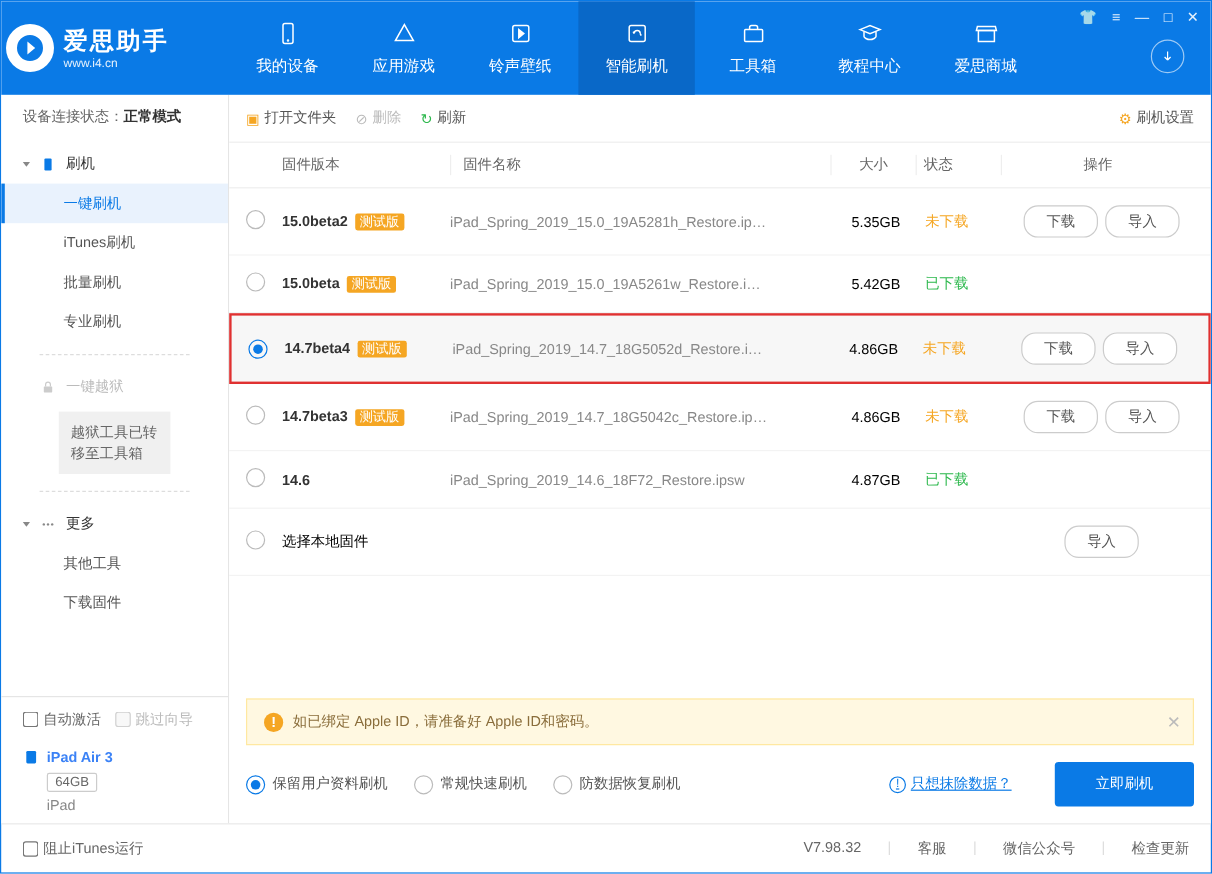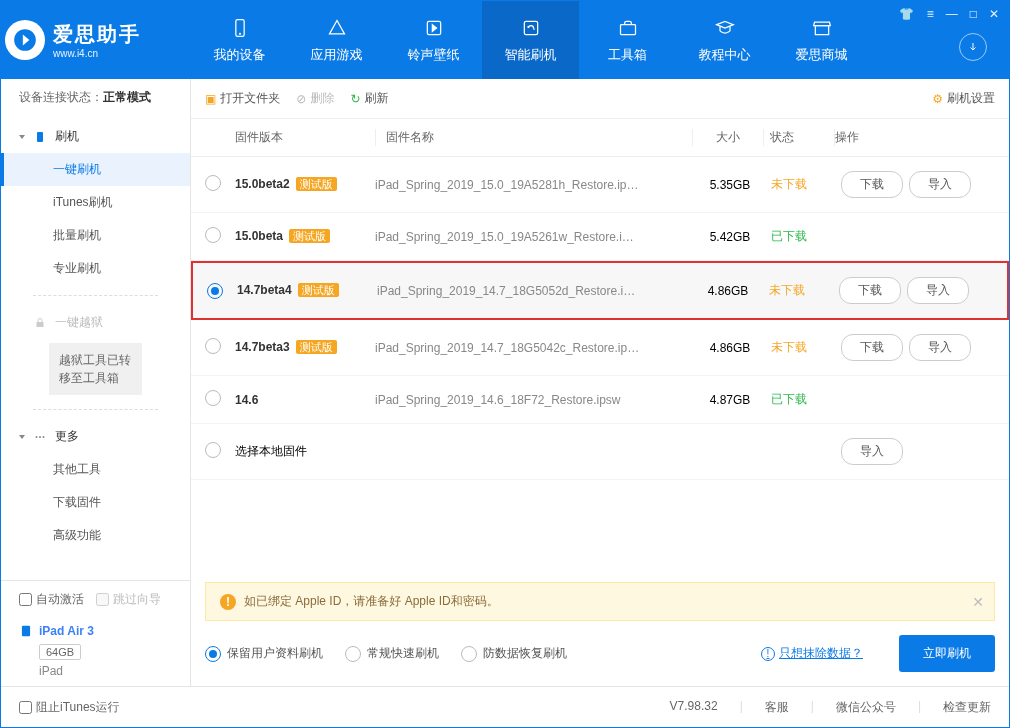--- a/index.html
+++ b/index.html
@@ -45,38 +45,38 @@
 .tb-btn{display:flex;align-items:center;gap:4px;cursor:pointer;color:#555}
 .tb-btn.dis{color:#bbb}
 .tb-right{margin-left:auto}
 .gear{color:#f5a623}
 .tbl-head{display:flex;padding:10px 14px;color:#666;border-bottom:1px solid #eee}
 .c-radio{width:30px}
 .c-ver{width:140px}
 .c-name{flex:1}
 .c-size{width:70px;text-align:center}
 .c-stat{width:70px;text-align:left;padding-left:6px}
-.c-ops{width:160px;}
+.c-ops{width:160px;text-align:center}
 .row{display:flex;align-items:center;padding:14px;border-bottom:1px solid #f3f3f3}
 .row.hl{border:2px solid #e03131;background:#f7f7f7}
 .radio{width:16px;height:16px;border:1px solid #bbb;border-radius:50%;display:inline-flex;align-items:center;justify-content:center;cursor:pointer}
 .radio.sel{border-color:#0a7ae6}
 .radio.sel::after{content:"";width:8px;height:8px;background:#0a7ae6;border-radius:50%}
 .ver{font-weight:bold;color:#333;margin-right:6px}
 .badge{background:#f5a623;color:#fff;font-size:11px;padding:1px 4px;border-radius:2px}
 .fname{color:#888}
 .stat-nd{color:#f5a623}
 .stat-dl{color:#2db84d}
 .act-btn{display:inline-block;border:1px solid #ccc;background:#fff;padding:4px 18px;margin-left:6px;cursor:pointer;color:#555;border-radius:12px}
 .notice{margin:10px 14px 0;background:#fff8e1;border:1px solid #ffe8a1;padding:10px 14px;display:flex;align-items:center;gap:8px;color:#8a6d3b;position:relative}
 .notice-close{position:absolute;right:10px;color:#bbb;cursor:pointer;font-size:14px}
 .opts{display:flex;align-items:center;padding:14px;gap:22px}
 .opt{display:flex;align-items:center;gap:6px;color:#555;cursor:pointer}
 .erase-link{margin-left:auto;color:#0a7ae6;text-decoration:underline;cursor:pointer;display:flex;align-items:center;gap:4px}
-.flash-btn{background:#0a7ae6;color:#fff;padding:10px 24px;border-radius:3px;cursor:pointer;margin-left:14px}
+.flash-btn{background:#0a7ae6;color:#fff;padding:10px 34px;border-radius:3px;cursor:pointer;margin-left:14px}
 .footer{height:42px;border-top:1px solid #e5e5e5;display:flex;align-items:center;padding:0 18px;color:#666;gap:22px}
 .footer-right{margin-left:auto;display:flex;gap:22px}
 .divider{color:#ddd}
 .warn-icon{width:16px;height:16px;border-radius:50%;background:#f5a623;color:#fff;display:inline-flex;align-items:center;justify-content:center;font-weight:bold}
 .info-icon{width:14px;height:14px;border:1px solid #0a7ae6;border-radius:50%;color:#0a7ae6;display:inline-flex;align-items:center;justify-content:center;font-size:10px}
 </style>
 </head>
 <body>
 
 <div class="header">
@@ -210,21 +210,20 @@
             <svg width="12" height="12" viewBox="0 0 24 24" fill="#888">
               <circle cx="5" cy="12" r="2"></circle>
               <circle cx="12" cy="12" r="2"></circle>
               <circle cx="19" cy="12" r="2"></circle>
             </svg>
           </span>
         <span>更多</span>
       </div>
       <div class="side-item">其他工具</div>
       <div class="side-item">下载固件</div>
-      <div class="side-item">高级功能</div>
     </div>
     <div class="device-box">
       <div class="chk-row">
         <label class="chk">
             <input type="checkbox" style="">
             <span>自动激活</span>
           </label>
         <label class="chk dis">
             <input type="checkbox" disabled="" style="">
             <span>跳过向导</span>

